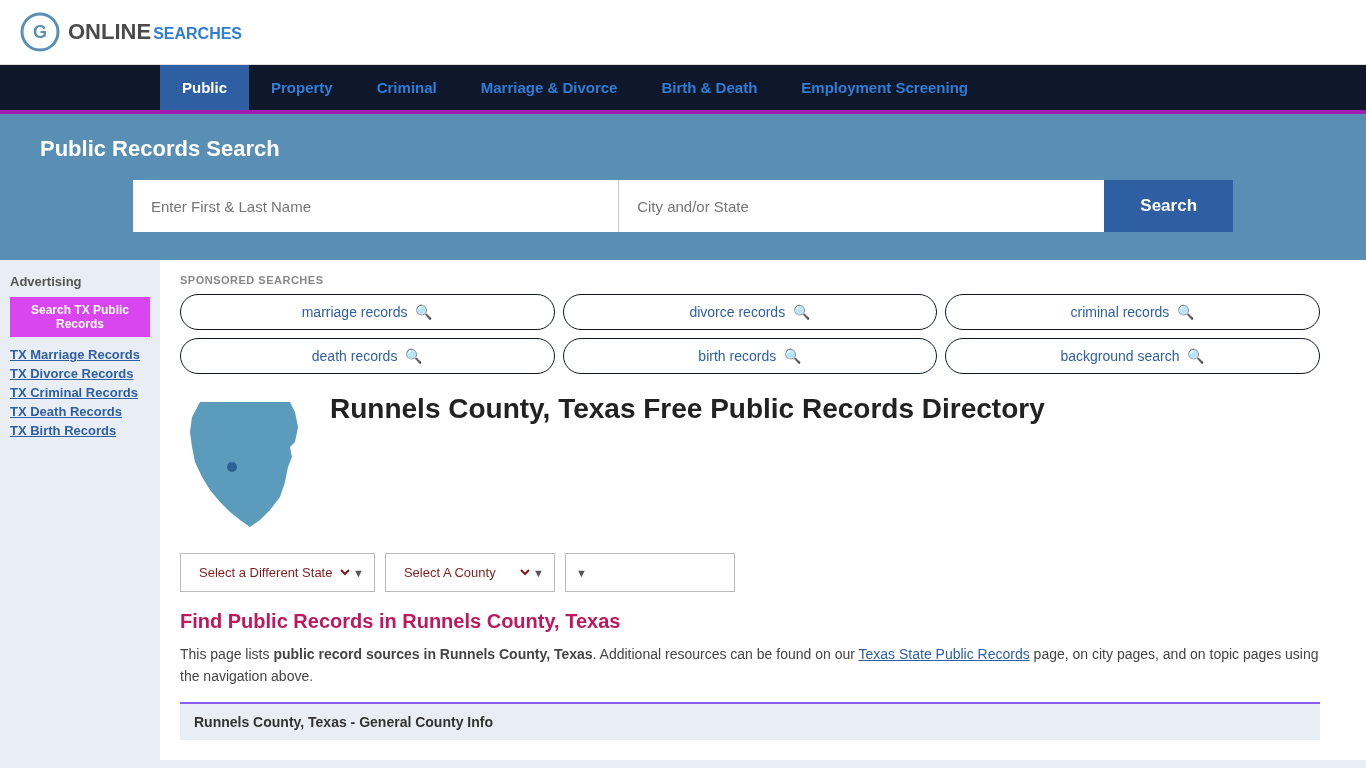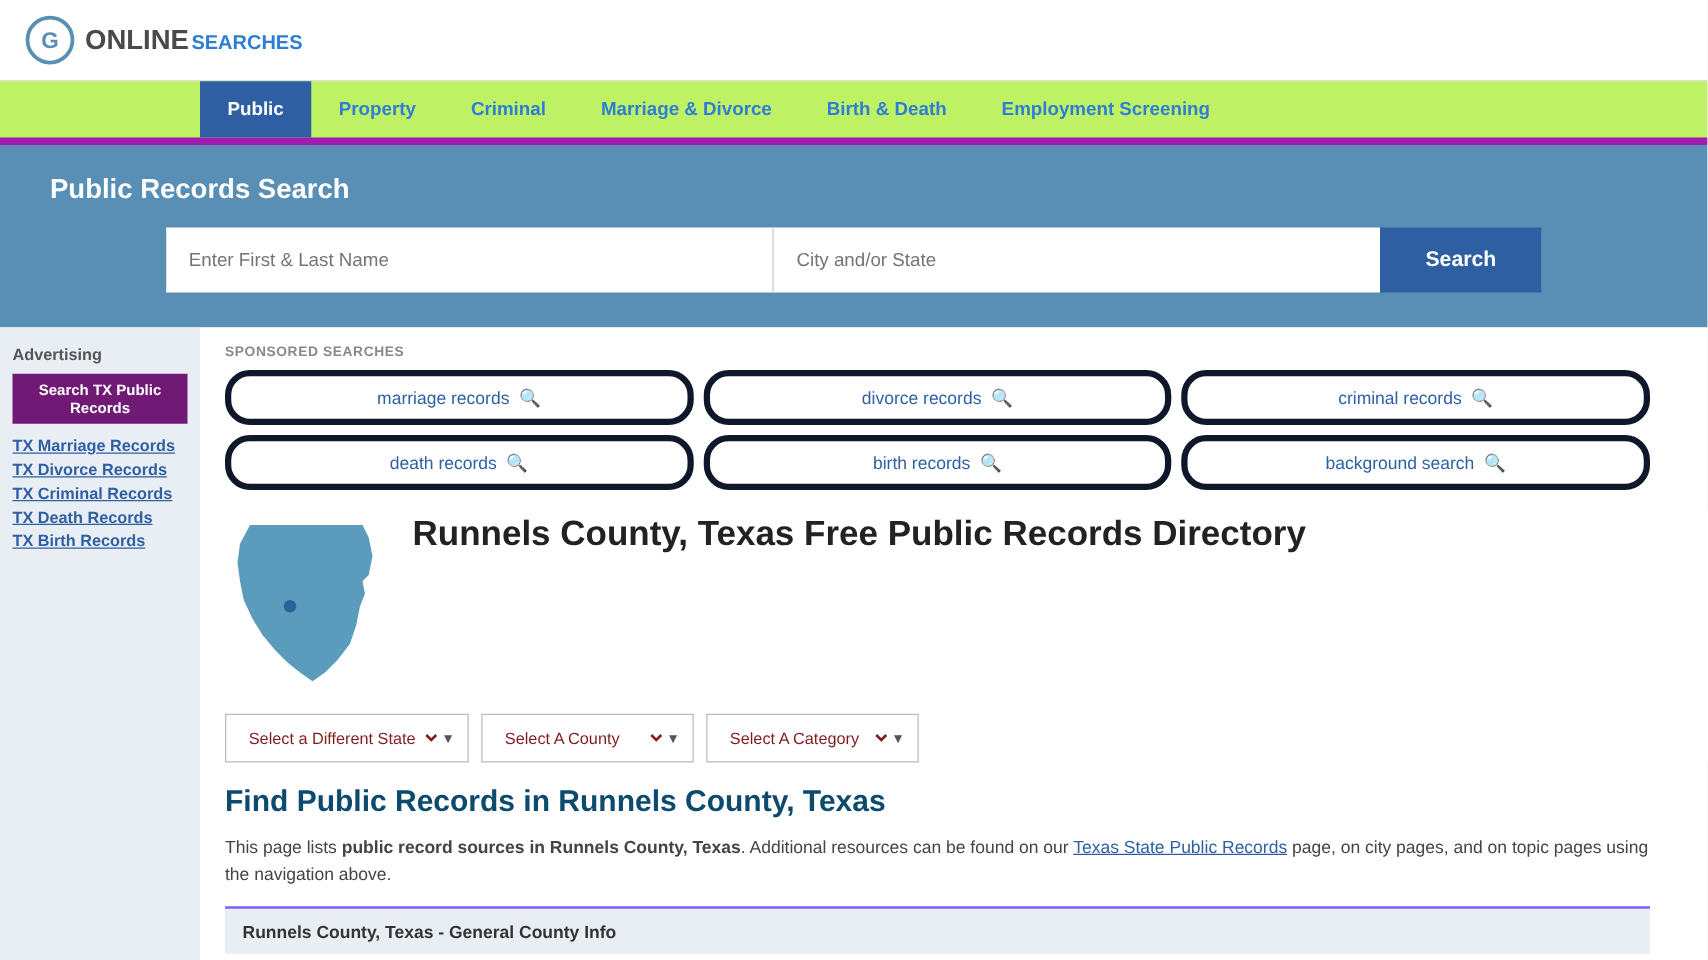--- a/index.html
+++ b/index.html
@@ -6,64 +6,64 @@
     body { font-family: Arial, sans-serif; background: #e8eef3; font-size: 14px; color: #333; width: 1366px; min-height: 768px; }
 
     
     .header { background: #fff; padding: 12px 20px; display: flex; align-items: center; border-bottom: 1px solid #ddd; }
     .logo-area { display: flex; align-items: center; gap: 8px; }
     .logo-icon { width: 40px; height: 40px; }
     .logo-online { color: #4a4a4a; text-align: center; }
     .logo-searches { color: #2e7dd6; }
 
     
-    .nav { background: #bef264; display: flex; align-items: center; border-bottom: 6px solid #a21caf; padding-left: 160px; }
+    .nav { background: #0f172a; display: flex; align-items: center; border-bottom: 4px solid #a21caf; padding-left: 160px; }
     .nav-item { padding: 14px 22px; font-size: 15px; font-weight: 600; color: #2e7dd6; cursor: pointer; text-decoration: none; }
     .nav-item.active { background: #2e5fa3; color: #fff; }
 
     
     .search-banner { background: #5a8fb5; padding: 22px 40px 28px; }
     .search-title { text-align: left; color: #fff; font-size: 22px; font-weight: 700; margin-bottom: 18px; }
     .search-row { display: flex; gap: 0; max-width: 1100px; margin: 0 auto; }
     .search-input { flex: 1; padding: 16px 18px; font-size: 15px; border: none; outline: none; color: #888; }
     .search-input:first-child { border-right: 1px solid #ccc; }
     .search-btn { background: #2e5fa3; color: #fff; border: none; padding: 16px 36px; font-size: 17px; font-weight: 700; cursor: pointer; white-space: nowrap; }
 
     
     .main-area { display: flex; background: #f0f4f7; }
 
     
     .sidebar { width: 160px; min-width: 160px; padding: 14px 10px; background: #e8eef3; }
     .advertising-label { font-size: 13px; font-weight: 700; color: #555; margin-bottom: 8px; }
-    .ad-button { background: #701a75; color: #fff; font-size: 12px; font-weight: 700; padding: 6px 8px; display: block; margin-bottom: 10px; cursor: pointer; border: none; width: 100%; text-align: center; }
+    .ad-button { background: #d946ef; color: #fff; font-size: 12px; font-weight: 700; padding: 6px 8px; display: block; margin-bottom: 10px; cursor: pointer; border: none; width: 100%; text-align: center; }
     .sidebar-link { display: block; color: #2e5fa3; font-size: 13px; font-weight: 600; text-decoration: underline; margin-bottom: 4px; cursor: pointer; }
 
     
     .content { flex: 1; padding: 14px 46px 20px 20px; background: #fff; }
 
     
     .sponsored-label { font-size: 11px; font-weight: 700; color: #888; letter-spacing: 0.5px; margin-bottom: 8px; }
     .search-pills-grid { display: grid; grid-template-columns: 1fr 1fr 1fr; gap: 8px; margin-bottom: 18px; }
-    .search-pill { border: 5px solid #0f172a; border-radius: 20px; padding: 9px 16px; display: flex; align-items: flex-start; justify-content: center; gap: 8px; background: #fff; cursor: pointer; }
+    .search-pill { border: 1px solid #0f172a; border-radius: 20px; padding: 9px 16px; display: flex; align-items: flex-start; justify-content: center; gap: 8px; background: #fff; cursor: pointer; }
     .search-pill span { color: #2e5fa3; font-size: 14px; font-weight: 500; }
     .pill-icon { color: #555; font-size: 13px; }
 
     
     .county-section { display: flex; gap: 20px; margin-bottom: 18px; }
     .texas-map { width: 130px; min-width: 130px; }
     .county-title { font-size: 28px; font-weight: 900; color: #222; line-height: 1.2; }
 
     
     .dropdowns-row { display: flex; gap: 10px; margin: 14px 0 18px; }
     .dropdown-wrapper { position: relative; border: 1px solid #bbb; background: #fff; display: flex; align-items: center; padding: 0 10px; min-width: 170px; }
     .dropdown-wrapper select { border: none; outline: none; background: transparent; font-size: 13px; color: #7f1d1d; padding: 10px 4px; flex: 1; cursor: pointer; }
     .dropdown-arrow { pointer-events: none; font-size: 11px; color: #555; }
 
     
-    .find-title { font-size: 24px; font-weight: 700; color: #0c4a6e; margin-bottom: 10px; }
+    .find-title { font-size: 20px; font-weight: 700; color: #be185d; margin-bottom: 10px; }
     .find-text { font-size: 14px; color: #444; line-height: 1.6; }
     .find-text strong { font-weight: 700; }
     .find-text a { color: #2e5fa3; text-decoration: underline; cursor: pointer; }
 
     
     .general-info-bar { background: #e8eef3; border-top: 2px solid #8b5cf6; margin-top: 14px; padding: 10px 14px; font-size: 14px; font-weight: 700; color: #333; }
 
     
     .tx-shape { fill: #5b9cbd; }
   </style>
@@ -164,23 +164,20 @@
         </select>
         <span class="dropdown-arrow">▼</span>
       </div>
       <div class="dropdown-wrapper">
         <select>
           <option>Select A County</option>
         </select>
         <span class="dropdown-arrow">▼</span>
       </div>
       <div class="dropdown-wrapper">
-        <select>
-          <option>Select A Category</option>
-        </select>
         <span class="dropdown-arrow">▼</span>
       </div>
     </div>
 
     <h2 class="find-title">Find Public Records in Runnels County, Texas</h2>
     <p class="find-text">
       <span>This page lists </span><strong>public record sources in Runnels County, Texas</strong><span>. Additional resources can be found on our </span><a>Texas State Public Records</a><span> page, on city pages, and on topic pages using the navigation above.</span>
     </p>
 
     <div class="general-info-bar">

